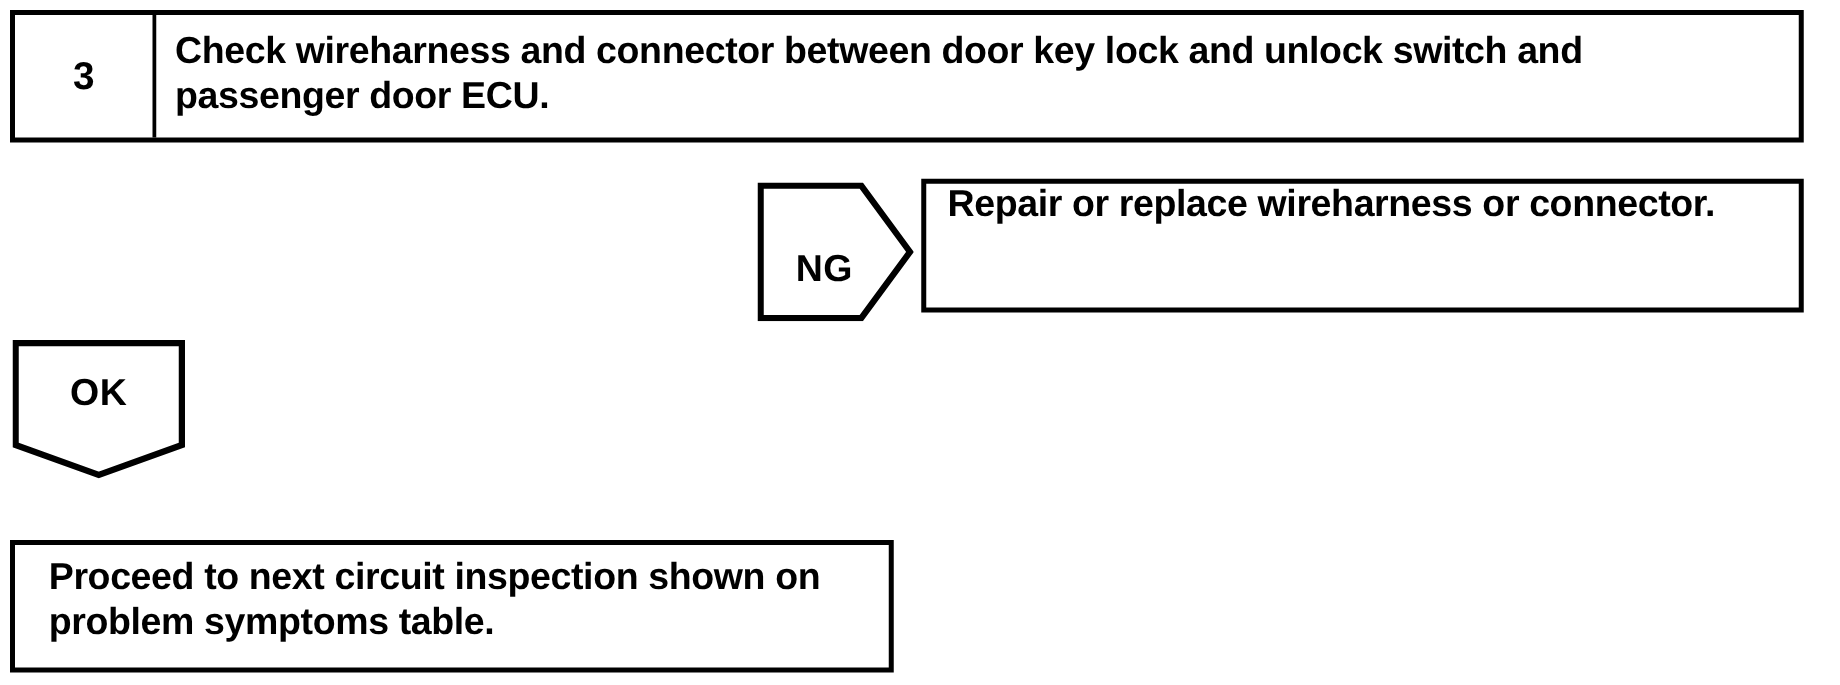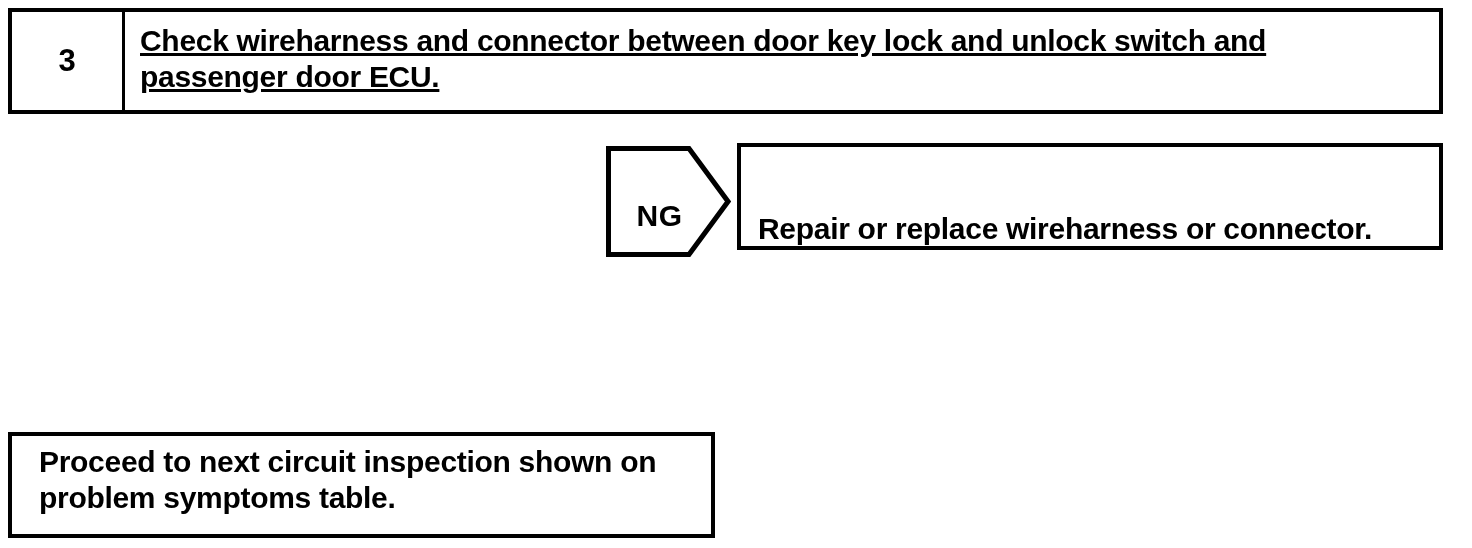--- a/index.html
+++ b/index.html
@@ -32,27 +32,26 @@
     align-items: center;
     justify-content: center;
     font-size: 31px;
   }
   .step-text {
     flex: 1;
     padding: 11px 42px 0 15px;
     font-size: 30px;
     line-height: 36px;
     letter-spacing: -0.3px;
-    text-decoration: underline;
   }
   .repair-box {
     left: 737px; top: 143px;
     width: 706px; height: 107px;
     display: flex;
-    align-items: flex-end;
+    align-items: flex-start;
     padding-left: 17px;
     font-size: 30px;
     letter-spacing: -0.3px;
   }
   .proceed-box {
     left: 8px; top: 432px;
     width: 707px; height: 106px;
     padding: 8px 16px 0 27px;
     font-size: 30px;
     line-height: 36px;
@@ -87,18 +86,24 @@
     <svg width="125" height="111" viewBox="0 0 125 111">
       <polygon points="2.5,2.5 83,2.5 122,55.5 83,108.5 2.5,108.5" fill="#ffffff" stroke="#000000" stroke-width="5" stroke-linejoin="miter"></polygon>
     </svg>
     <span class="lbl">NG</span>
   </div>
 
   <div class="box repair-box">
     <span>Repair or replace wireharness or connector.</span>
   </div>
 
+  <div class="connector ok-connector">
+    <svg width="138" height="111" viewBox="0 0 138 111">
+      <polygon points="2.5,2.5 135.5,2.5 135.5,84 69,108 2.5,84" fill="#ffffff" stroke="#000000" stroke-width="5" stroke-linejoin="miter"></polygon>
+    </svg>
+    <span class="lbl">OK</span>
+  </div>
 
   <div class="box proceed-box">
     <span>Proceed to next circuit inspection shown on problem symptoms table.</span>
   </div>
 
 </div>
 
 </body></html>

